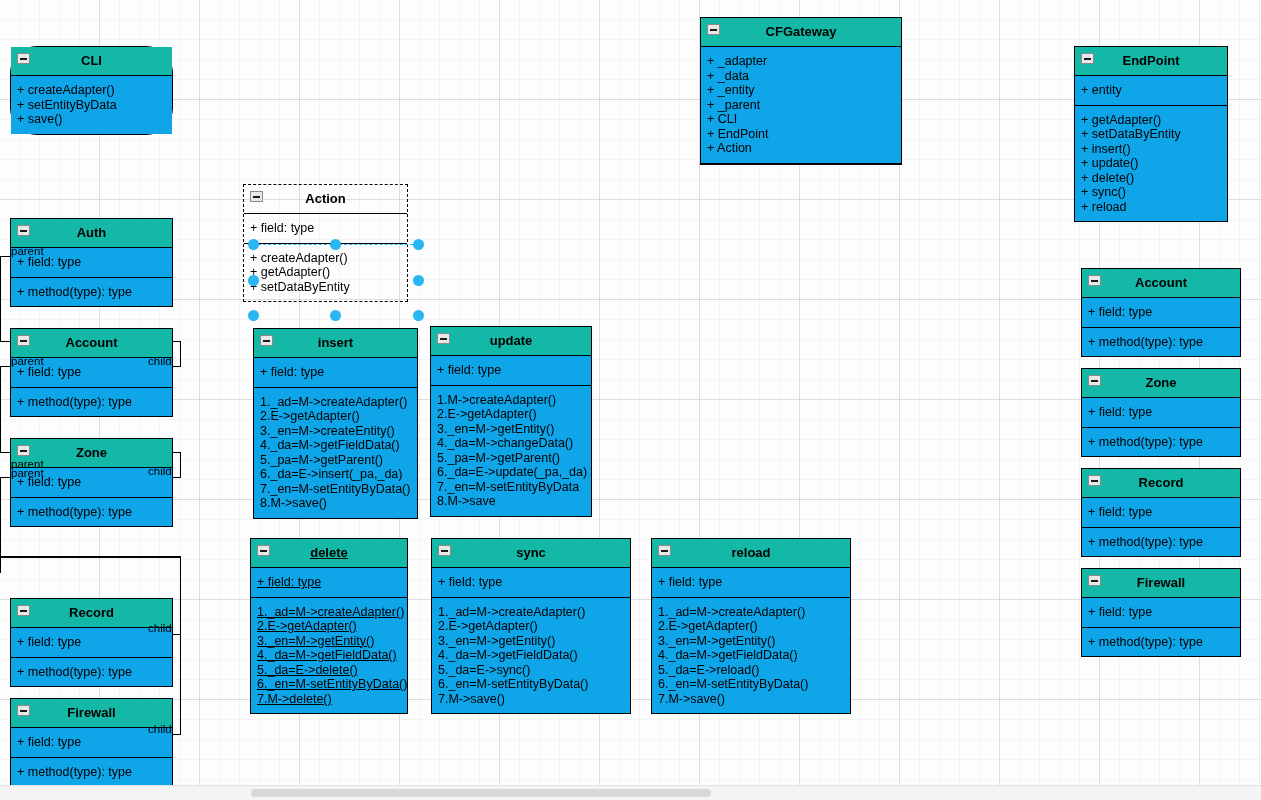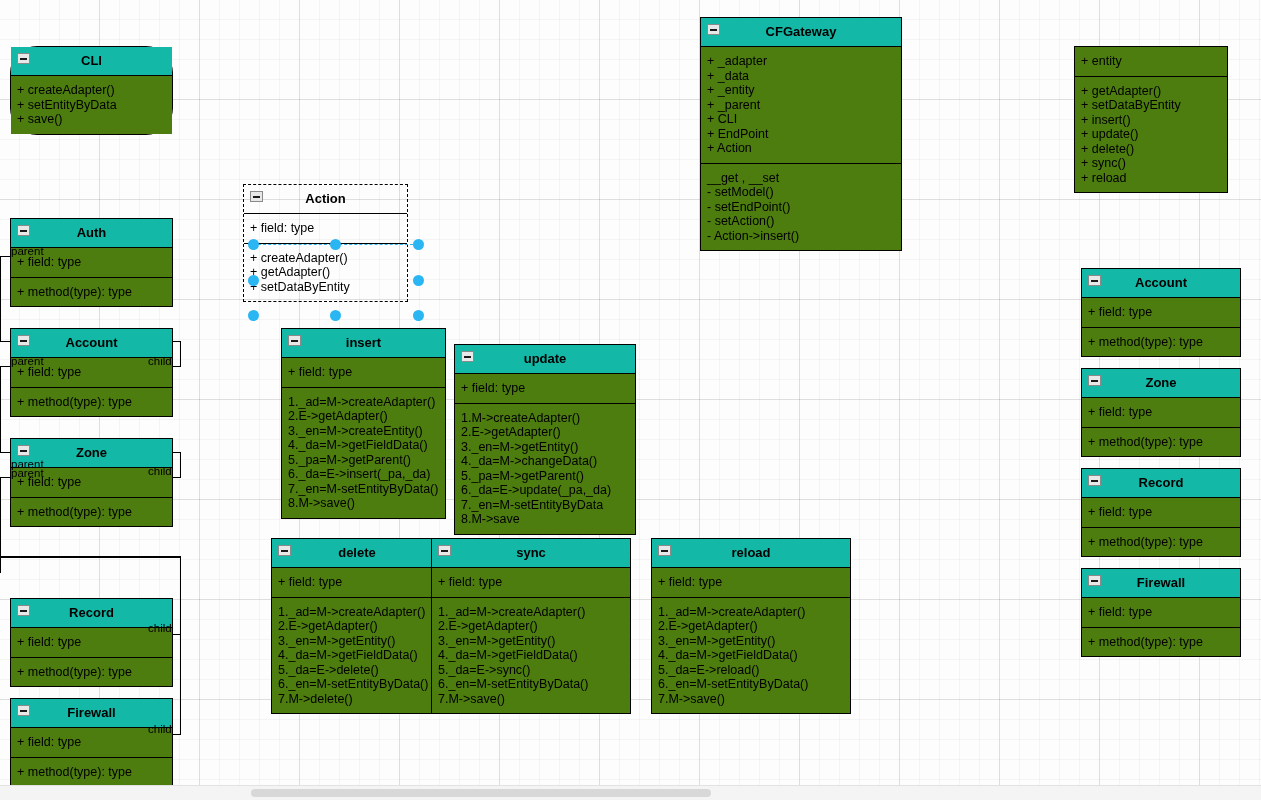--- a/index.html
+++ b/index.html
@@ -55,21 +55,21 @@
   .collapse-icon::before{
     content:"";position:absolute;left:2px;top:4px;
     width:7px;height:2px;background:#1a1a1a;
   }
   .sect{
     border-bottom:1px solid #000;
     padding:7px 5px 7px 6px;
     font-size:12.5px;
     color:#000;
     line-height:14.5px;
-    background:#4d7c0f;
+    background:#0ea5e9;
   }
   .sect.last{border-bottom:none;}
   .sect .row{white-space:nowrap;}
   
   .conn{position:absolute;background:#000;z-index:2;}
   .conn.h{height:1px;}
   .conn.v{width:1px;}
   .conn-label{
     position:absolute;font-size:11.5px;color:#000;
     background:transparent;z-index:8;white-space:nowrap;
@@ -194,53 +194,53 @@
       <div class="sect-title"><span class="collapse-icon"></span><span>Action</span></div>
       <div class="sect">
         <div class="row">+ field: type</div>
       </div>
       <div class="sect last">
         <div class="row">+ createAdapter()</div>
         <div class="row">+ getAdapter()</div>
         <div class="row">+ setDataByEntity</div>
       </div>
     </div>
-    <div class="uml" style="left: 253px; top: 328px; width: 165px; margin-left: 28px;">
+    <div class="uml" style="left: 253px; top: 328px; width: 165px;">
       <div class="sect-title"><span class="collapse-icon"></span><span>insert</span></div>
       <div class="sect">
         <div class="row">+ field: type</div>
       </div>
       <div class="sect last">
         <div class="row">1._ad=M-&gt;createAdapter()</div>
         <div class="row">2.E-&gt;getAdapter()</div>
         <div class="row">3._en=M-&gt;createEntity()</div>
         <div class="row">4._da=M-&gt;getFieldData()</div>
         <div class="row">5._pa=M-&gt;getParent()</div>
         <div class="row">6._da=E-&gt;insert(_pa,_da)</div>
         <div class="row">7._en=M-setEntityByData()</div>
         <div class="row">8.M-&gt;save()</div>
       </div>
     </div>
-    <div class="uml" style="left: 430px; top: 344px; width: 182px; margin-left: 24px;">
+    <div class="uml" style="left: 430px; top: 326px; width: 162px;">
       <div class="sect-title"><span class="collapse-icon"></span><span>update</span></div>
       <div class="sect">
         <div class="row">+ field: type</div>
       </div>
       <div class="sect last">
         <div class="row">1.M-&gt;createAdapter()</div>
         <div class="row">2.E-&gt;getAdapter()</div>
         <div class="row">3._en=M-&gt;getEntity()</div>
         <div class="row">4._da=M-&gt;changeData()</div>
         <div class="row">5._pa=M-&gt;getParent()</div>
         <div class="row">6._da=E-&gt;update(_pa,_da)</div>
         <div class="row">7._en=M-setEntityByData</div>
         <div class="row">8.M-&gt;save</div>
       </div>
     </div>
-    <div class="uml" style="left: 271px; top: 538px; width: 172px;">
+    <div class="uml" style="left: 250px; top: 538px; width: 158px; text-decoration: underline;">
       <div class="sect-title"><span class="collapse-icon"></span><span>delete</span></div>
       <div class="sect">
         <div class="row">+ field: type</div>
       </div>
       <div class="sect last">
         <div class="row">1._ad=M-&gt;createAdapter()</div>
         <div class="row">2.E-&gt;getAdapter()</div>
         <div class="row">3._en=M-&gt;getEntity()</div>
         <div class="row">4._da=M-&gt;getFieldData()</div>
         <div class="row">5._da=E-&gt;delete()</div>
@@ -282,29 +282,23 @@
       <div class="sect-title"><span class="collapse-icon"></span><span>CFGateway</span></div>
       <div class="sect">
         <div class="row">+ _adapter</div>
         <div class="row">+ _data</div>
         <div class="row">+ _entity</div>
         <div class="row">+ _parent</div>
         <div class="row">+ CLI</div>
         <div class="row">+ EndPoint</div>
         <div class="row">+ Action</div>
       </div>
-      <div class="sect last">
-        <div class="row">__get , __set</div>
-        <div class="row">- setModel()</div>
-        <div class="row">- setEndPoint()</div>
-        <div class="row">- setAction()</div>
-        <div class="row">- Action-&gt;insert()</div>
-      </div>
     </div>
     <div class="uml" style="left: 1074px; top: 46px; width: 154px;">
+      <div class="sect-title"><span class="collapse-icon"></span><span>EndPoint</span></div>
       <div class="sect">
         <div class="row">+  entity</div>
       </div>
       <div class="sect last">
         <div class="row">+ getAdapter()</div>
         <div class="row">+ setDataByEntity</div>
         <div class="row">+ insert()</div>
         <div class="row">+ update()</div>
         <div class="row">+ delete()</div>
         <div class="row">+ sync()</div>

